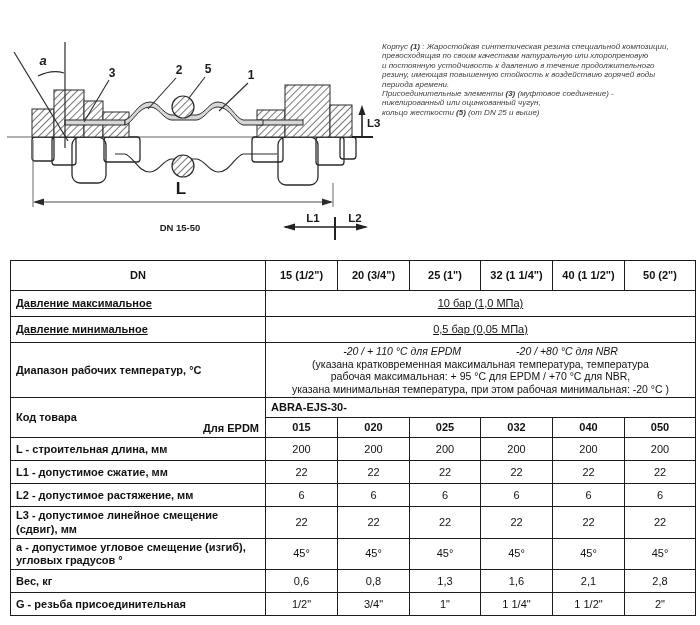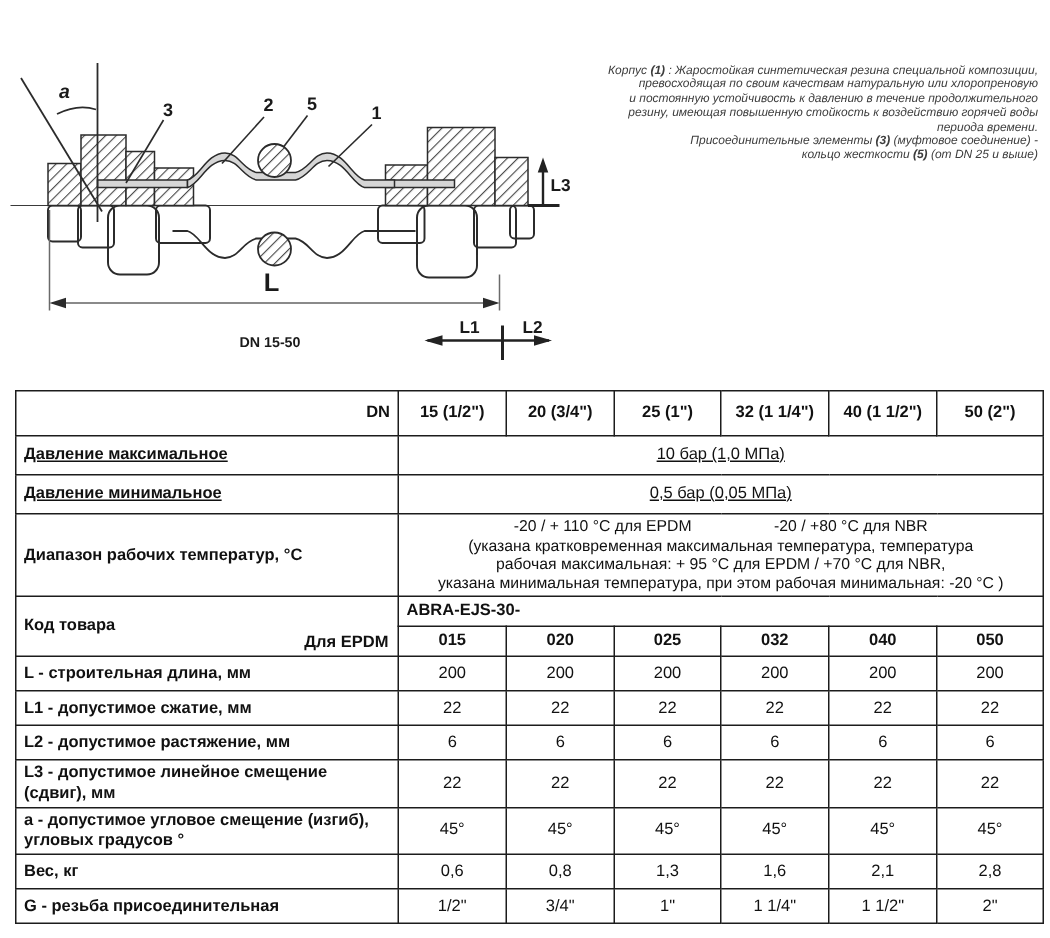--- a/index.html
+++ b/index.html
@@ -7,39 +7,38 @@
     width:700px;height:625px;position:relative;background:#ffffff;
     font-family:"Liberation Sans", sans-serif;color:#1a1a1a;overflow:hidden;
   }
   
   .drawing{position:absolute;left:5px;top:28px;width:385px;height:218px;}
   .drawing text{font-family:"Liberation Sans", sans-serif;fill:#1a1a1a;}
   
   .description{
     position:absolute;right:8px;top:42px;width:310px;
     font-size:8px;line-height:9.4px;font-style:italic;color:#3d3d3d;
-    text-align:right;
   }
   .description .dline b{font-weight:bold;}
   
   .spec-table{
     position:absolute;left:10px;top:260px;width:685px;
     border-collapse:collapse;table-layout:fixed;font-size:11px;color:#111;
   }
   .spec-table th,.spec-table td{
     border:1px solid #1c1c1c;padding:2px 5px;line-height:1.2;vertical-align:middle;
     overflow:hidden;
   }
   .lbl{text-align:left;font-weight:bold;padding-left:7px;}
   .val,.ctr{text-align:center;}
   .r-head th{height:25px;text-align:center;font-weight:bold;font-size:11px;}
-  .r-head th.lbl{text-align:right;}
+  .r-head th.lbl{text-align:center;}
   .r-press td{height:21px;text-decoration:underline;}
   .temp-cell{font-size:10.5px;line-height:1.35;padding:5px 2px;}
-  .t1{display:flex;justify-content:center;gap:55px;white-space:nowrap;}
+  .t1{display:flex;justify-content:center;gap:55px;white-space:nowrap;font-style:italic;}
   .code-prefix{font-weight:bold;text-align:left;height:15px;}
   .r-codes td{height:15px;font-weight:bold;}
   .code-lbl{position:relative;vertical-align:top;padding-top:4px;}
   .for-epdm{position:absolute;right:6px;bottom:2px;font-weight:bold;}
   #spec-rows td{height:18px;}
 </style>
 </head>
 <body>
 
 <svg class="drawing" viewBox="0 0 385 218">
@@ -129,20 +128,21 @@
   </g>
 </svg>
 
 <div class="description">
     <div class="dline">Корпус <b>(1)</b> : Жаростойкая синтетическая резина специальной композиции,</div>
     <div class="dline">превосходящая по своим качествам натуральную или хлоропреновую</div>
     <div class="dline">и постоянную устойчивость к давлению в течение продолжительного</div>
     <div class="dline">резину, имеющая повышенную  стойкость к воздействию горячей воды</div>
     <div class="dline">периода времени.</div>
     <div class="dline">Присоединительные элементы <b>(3)</b> (муфтовое соединение)  -</div>
+    <div class="dline">никелированный или оцинкованный чугун,</div>
     <div class="dline">кольцо жесткости  <b>(5)</b> (от DN 25 и выше)</div>
   </div>
 
 <table class="spec-table">
   <colgroup>
     <col style="width:255px">
       <col style="width:72px">
       <col style="width:72px">
       <col style="width:71px">
       <col style="width:72px">

